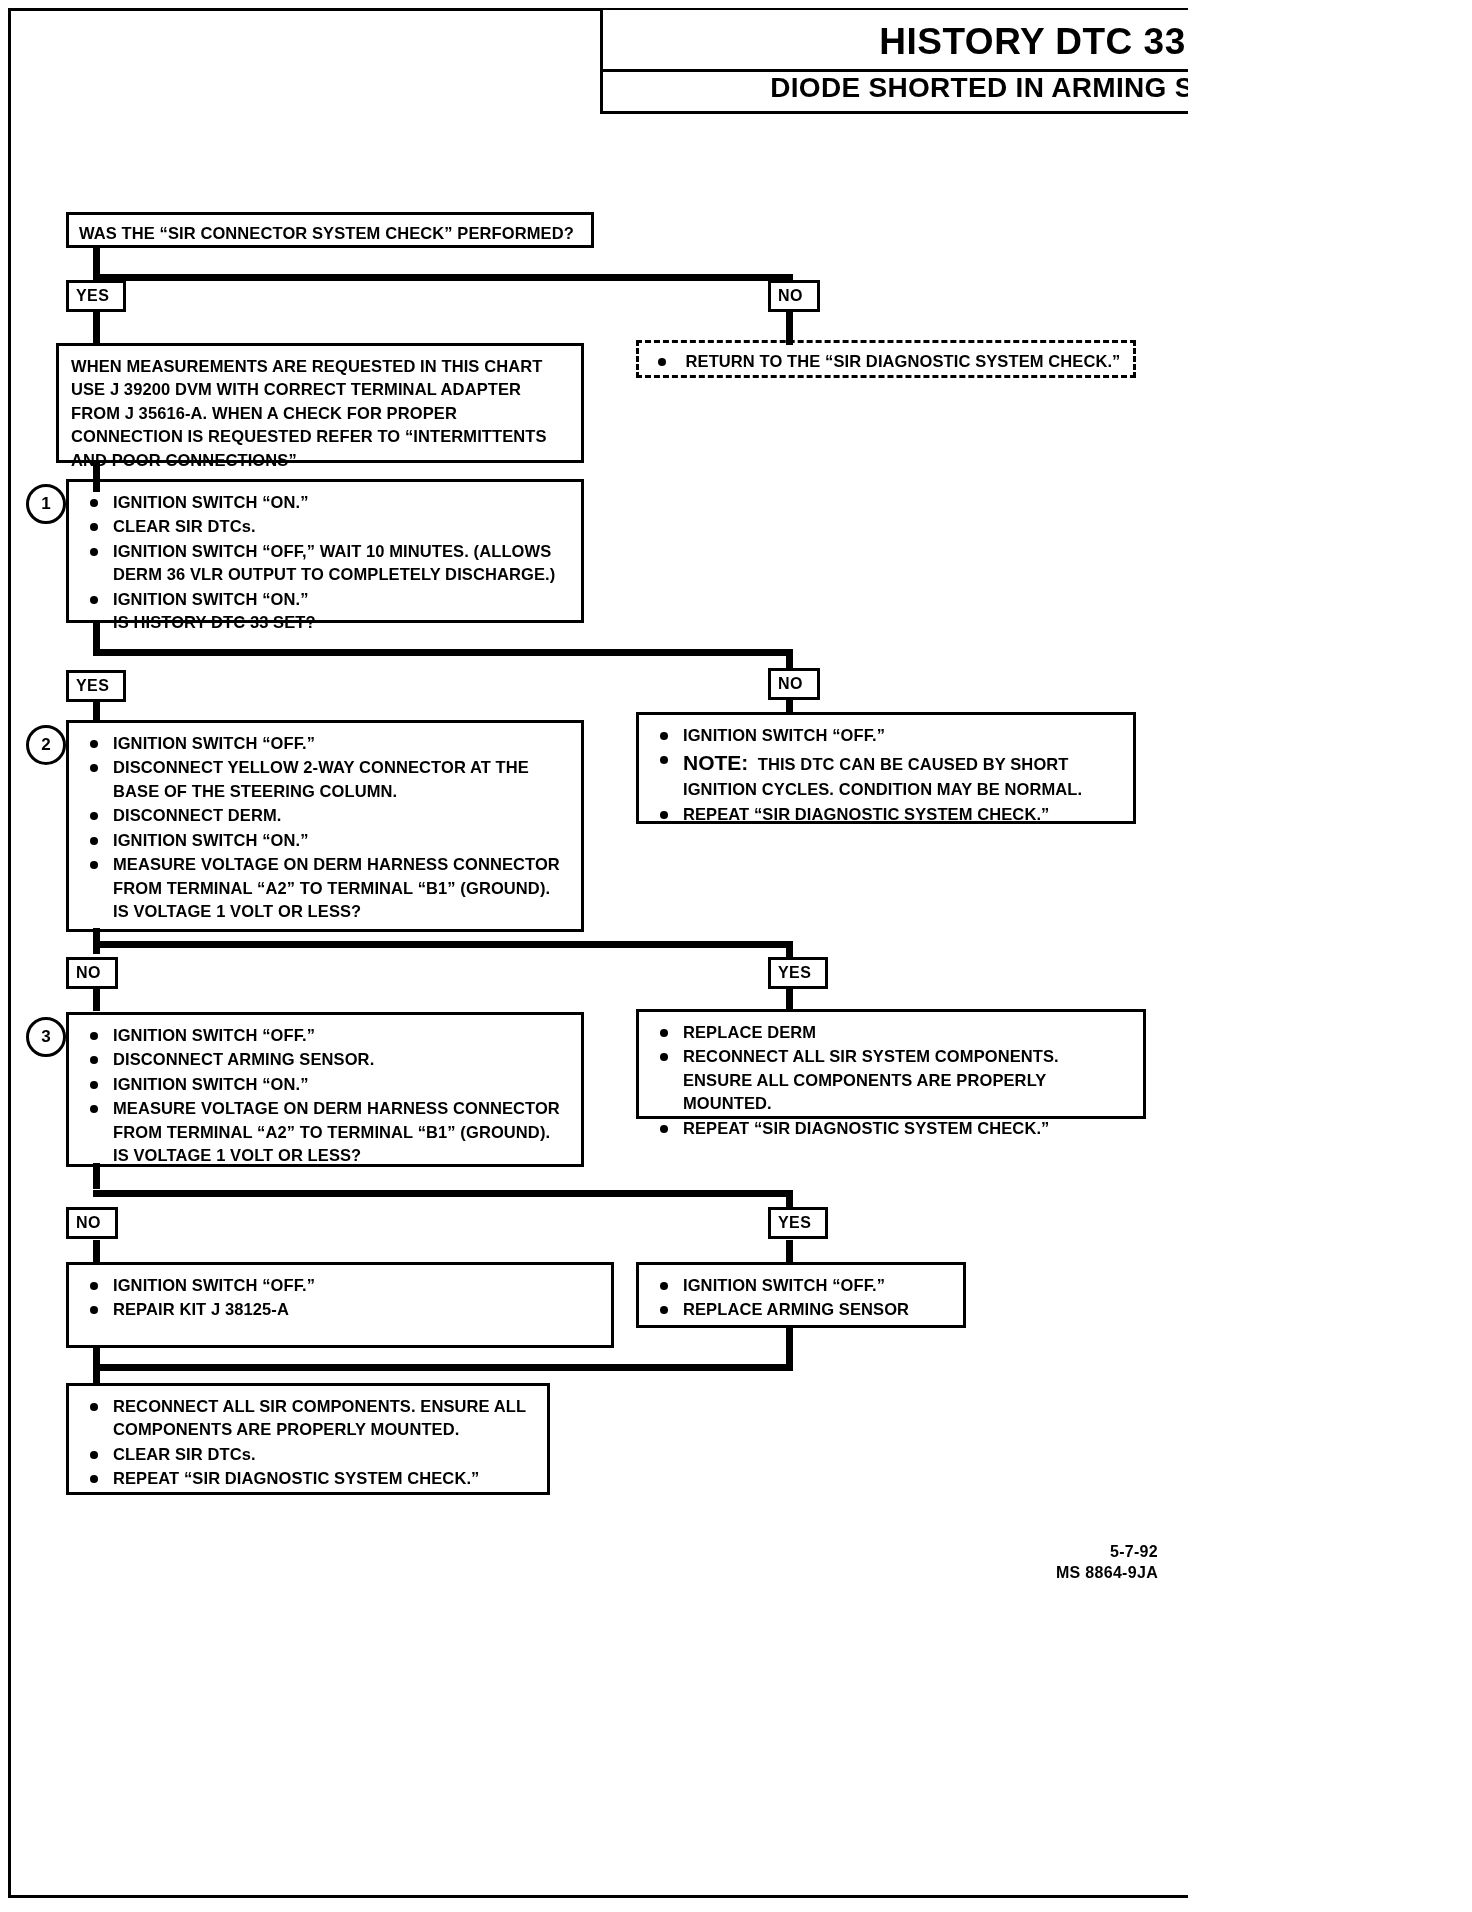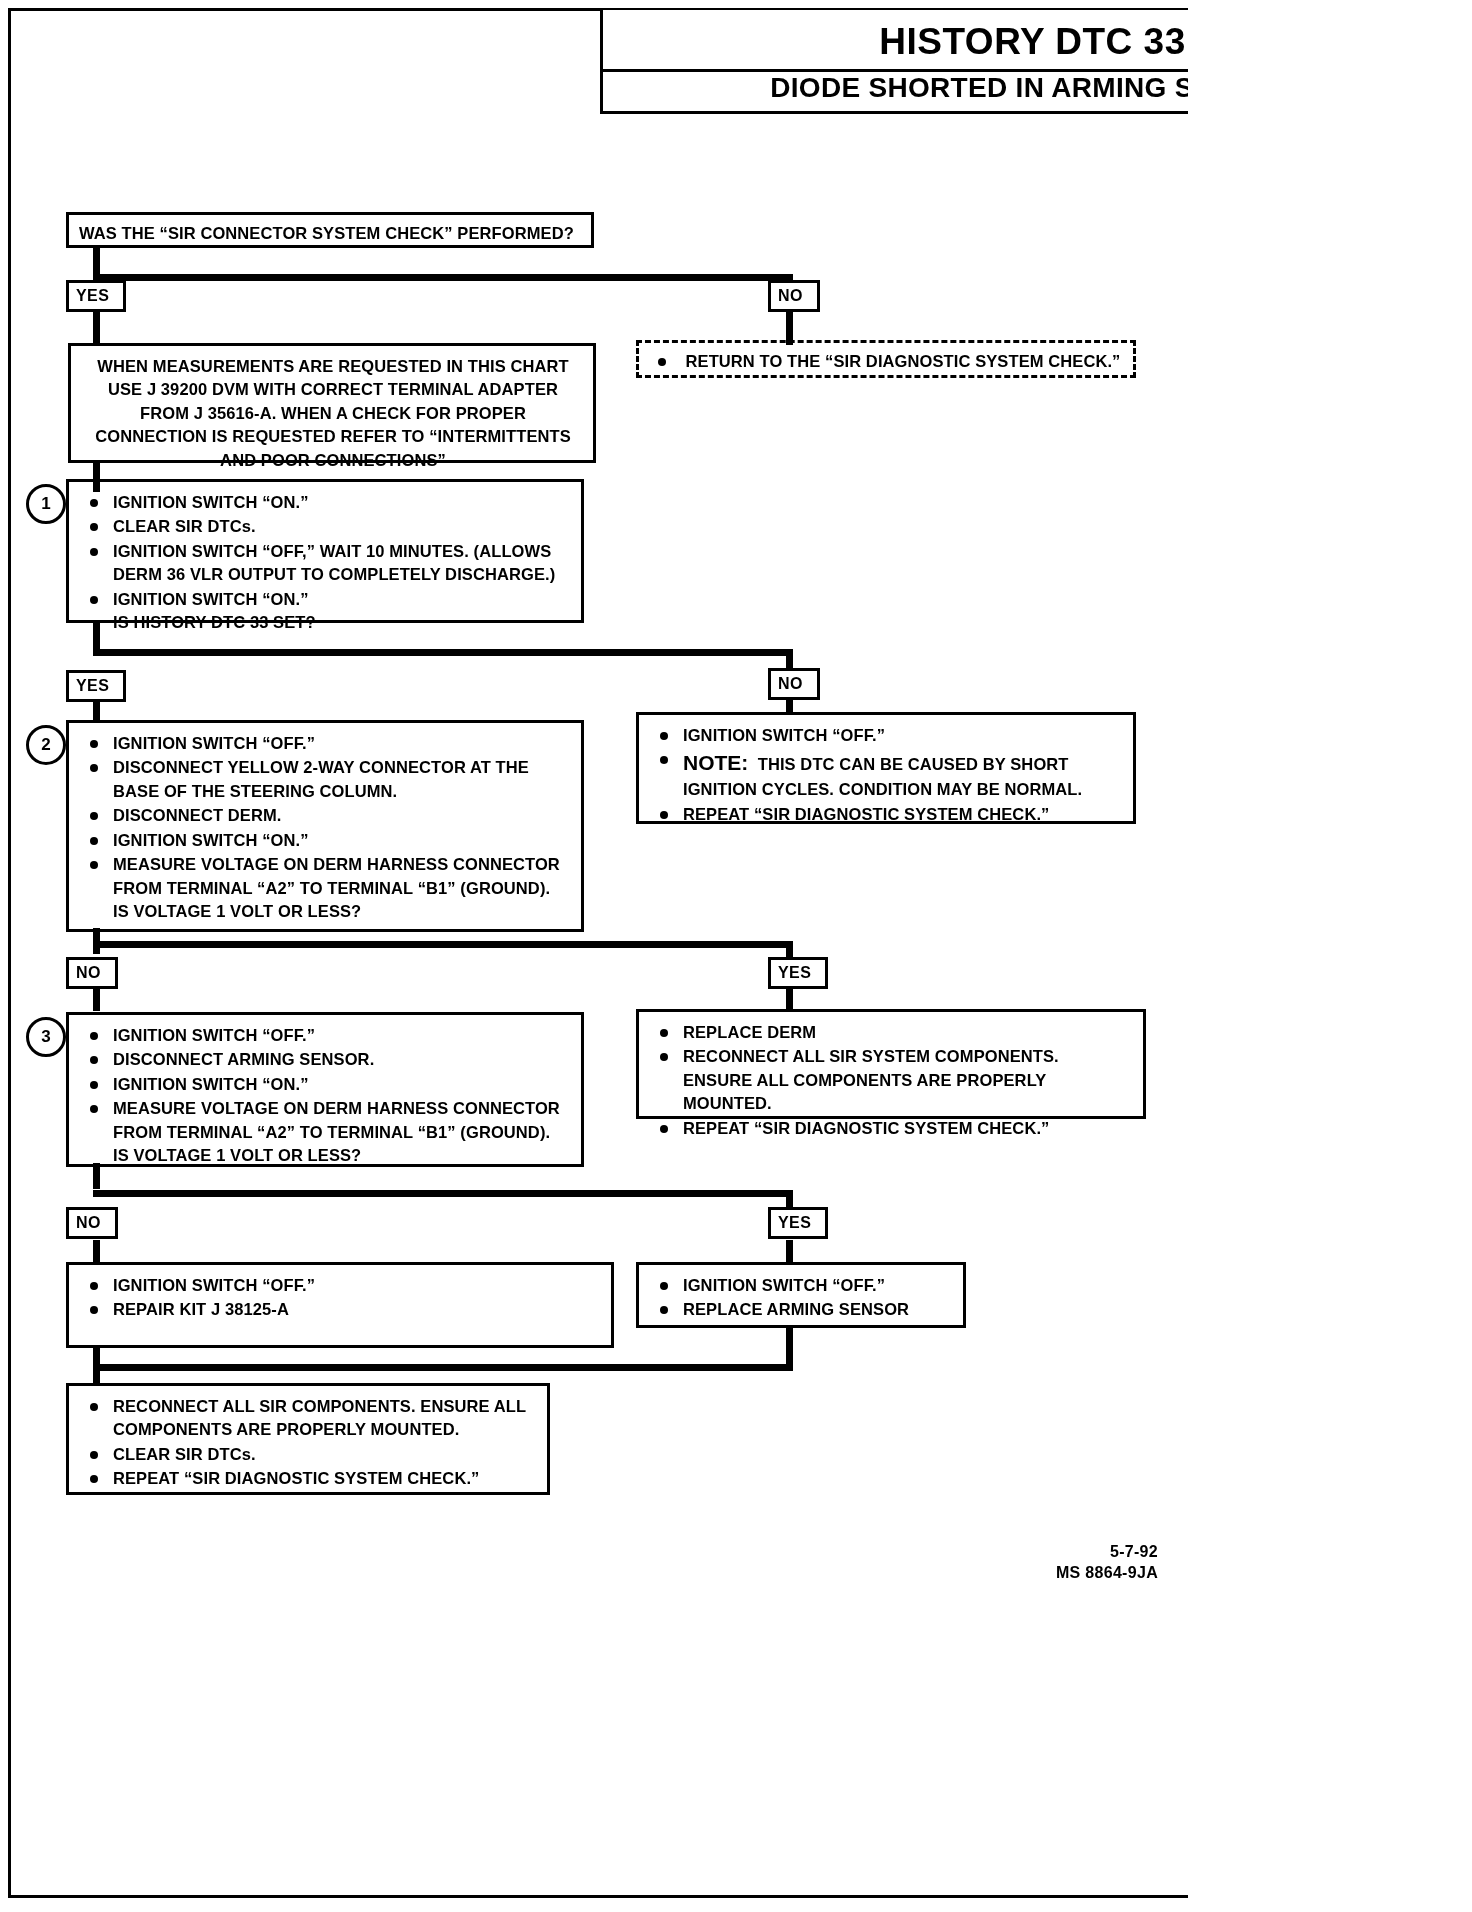--- a/index.html
+++ b/index.html
@@ -209,21 +209,21 @@
   </div>
 
   <div class="tag" style="left:66px; top:280px; width:60px; height:32px;">
     <span>YES</span>
   </div>
 
   <div class="tag" style="left:768px; top:280px; width:52px; height:32px;">
     <span>NO</span>
   </div>
 
-  <div class="box" style="left:68px; top:343px; width:528px; height:120px;text-align:center;">
+  <div class="box" style="left:56px; top:343px; width:528px; height:120px;">
     <div class="box-inner plain">
       <span class="line">WHEN MEASUREMENTS ARE REQUESTED IN THIS CHART</span>
       <span class="line">USE J 39200 DVM WITH CORRECT TERMINAL ADAPTER</span>
       <span class="line">FROM J 35616-A. WHEN A CHECK FOR PROPER</span>
       <span class="line">CONNECTION IS REQUESTED REFER TO “INTERMITTENTS</span>
       <span class="line">AND POOR CONNECTIONS”</span>
     </div>
   </div>
 
   <div class="box dashed" style="left:636px; top:340px; width:500px; height:38px;">

